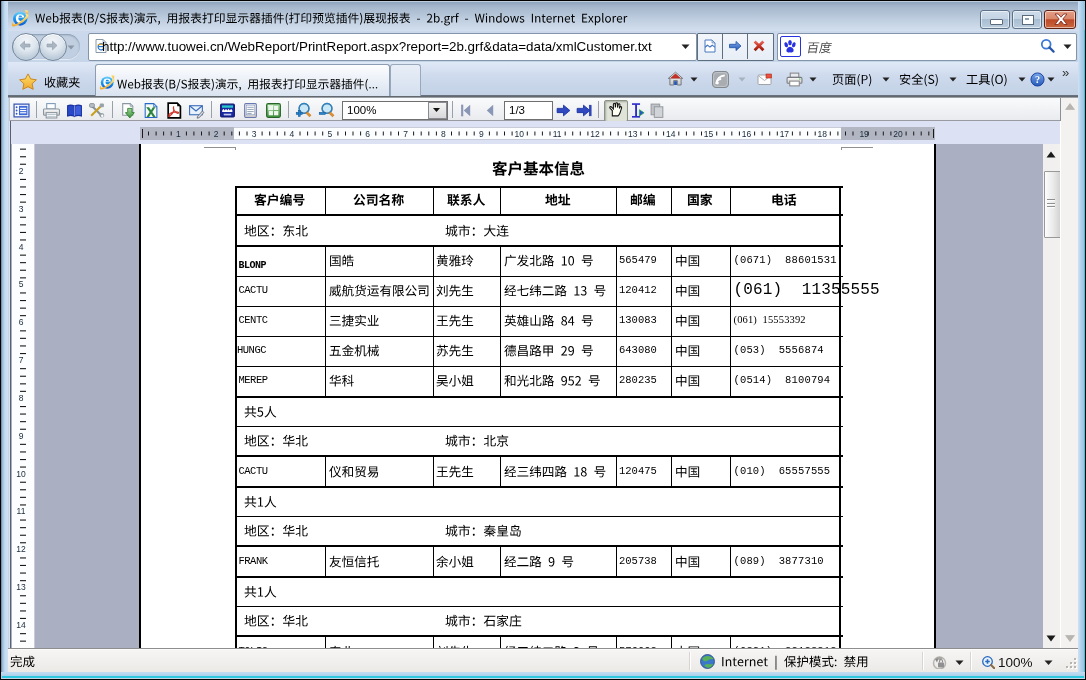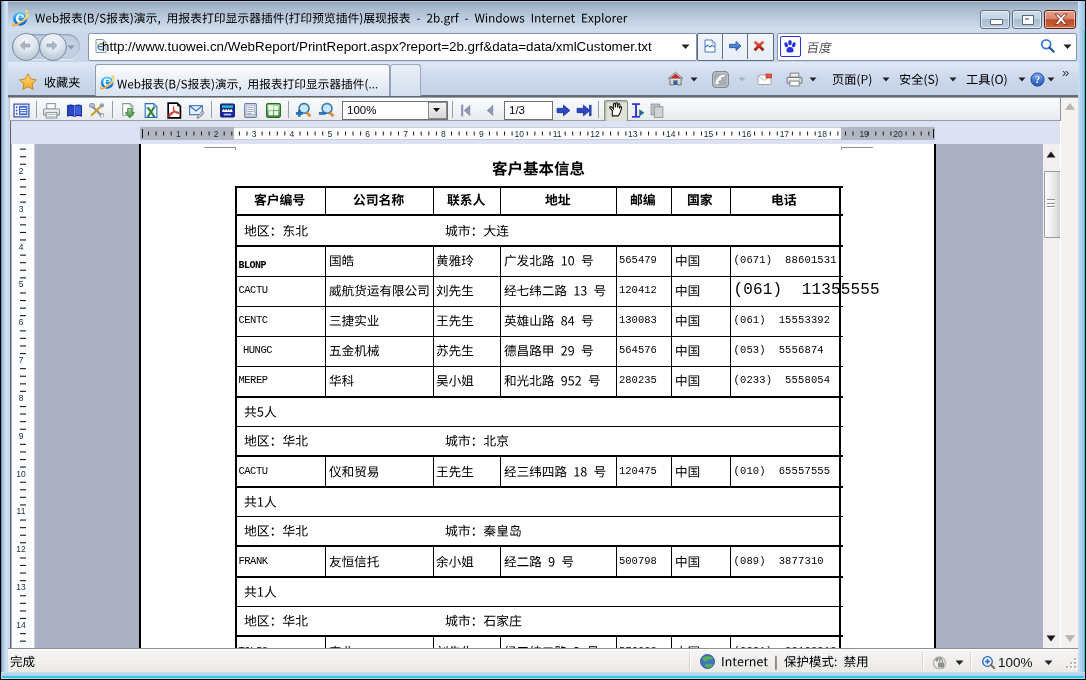--- a/index.html
+++ b/index.html
@@ -1753,23 +1753,23 @@
       <use href="#r53f7" x="6110"></use>
     </g>
   </svg>
 <div style="position:absolute;left:619px;top:315px;font-family:'Liberation Mono', monospace;font-size:10.5px;color:#000;font-weight:normal;white-space:pre;line-height:1;line-height:10px">130083</div>
 <svg style="position:absolute;left:674px;top:312.1px;overflow:visible" width="27" height="17">
     <g fill="#000" transform="translate(1,13.4) scale(0.012600,0.012600)">
       <use href="#r4e2d" x="0"></use>
       <use href="#r56fd" x="1000"></use>
     </g>
   </svg>
-<div style="position:absolute;left:733.5px;top:315px;font-family:Liberation Mono, monospace;font-size:10.5px;color:#000;font-weight:normal;white-space:pre;line-height:1;letter-spacing:.15px;line-height:10px">(061)  15553392</div>
+<div style="position:absolute;left:733.5px;top:315px;font-family:Liberation Serif, serif;font-size:10.5px;color:#000;font-weight:normal;white-space:pre;line-height:1;letter-spacing:.15px;line-height:10px">(061)  15553392</div>
 <div style="position:absolute;left:235px;top:335.5px;width:608px;height:1px;background:#000"></div>
-<div style="position:absolute;left:243px;top:345px;font-family:'Liberation Mono', monospace;font-size:10.5px;color:#000;font-weight:normal;white-space:pre;line-height:1;letter-spacing:-0.5px;line-height:10px">HUNGC</div>
+<div style="position:absolute;left:237px;top:345px;font-family:'Liberation Mono', monospace;font-size:10.5px;color:#000;font-weight:normal;white-space:pre;line-height:1;letter-spacing:-0.5px;line-height:10px">HUNGC</div>
 <svg style="position:absolute;left:328px;top:342.1px;overflow:visible" width="52" height="17">
     <g fill="#000" transform="translate(1,13.4) scale(0.012600,0.012600)">
       <use href="#r4e94" x="0"></use>
       <use href="#r91d1" x="1000"></use>
       <use href="#r673a" x="2000"></use>
       <use href="#r68b0" x="3000"></use>
     </g>
   </svg>
 <svg style="position:absolute;left:435px;top:342.1px;overflow:visible" width="40" height="17">
     <g fill="#000" transform="translate(1,13.4) scale(0.012600,0.012600)">
@@ -1782,21 +1782,21 @@
     <g fill="#000" transform="translate(1,13.4) scale(0.012600,0.012600)">
       <use href="#r5fb7" x="0"></use>
       <use href="#r660c" x="1000"></use>
       <use href="#r8def" x="2000"></use>
       <use href="#r7532" x="3000"></use>
       <use href="#r32" x="4500"></use>
       <use href="#r39" x="5055"></use>
       <use href="#r53f7" x="6110"></use>
     </g>
   </svg>
-<div style="position:absolute;left:619px;top:345px;font-family:'Liberation Mono', monospace;font-size:10.5px;color:#000;font-weight:normal;white-space:pre;line-height:1;line-height:10px">564576</div>
+<div style="position:absolute;left:619px;top:345px;font-family:'Liberation Mono', monospace;font-size:10.5px;color:#000;font-weight:normal;white-space:pre;line-height:1;line-height:10px">643080</div>
 <svg style="position:absolute;left:674px;top:342.1px;overflow:visible" width="27" height="17">
     <g fill="#000" transform="translate(1,13.4) scale(0.012600,0.012600)">
       <use href="#r4e2d" x="0"></use>
       <use href="#r56fd" x="1000"></use>
     </g>
   </svg>
 <div style="position:absolute;left:733.5px;top:345px;font-family:'Liberation Mono', monospace;font-size:10.5px;color:#000;font-weight:normal;white-space:pre;line-height:1;letter-spacing:.15px;line-height:10px">(053)  5556874</div>
 <div style="position:absolute;left:235px;top:365.5px;width:608px;height:1px;background:#000"></div>
 <div style="position:absolute;left:238.5px;top:375px;font-family:'Liberation Mono', monospace;font-size:10.5px;color:#000;font-weight:normal;white-space:pre;line-height:1;letter-spacing:-0.5px;line-height:10px">MEREP</div>
 <svg style="position:absolute;left:328px;top:372.1px;overflow:visible" width="27" height="17">
@@ -1824,21 +1824,21 @@
       <use href="#r53f7" x="6665"></use>
     </g>
   </svg>
 <div style="position:absolute;left:619px;top:375px;font-family:'Liberation Mono', monospace;font-size:10.5px;color:#000;font-weight:normal;white-space:pre;line-height:1;line-height:10px">280235</div>
 <svg style="position:absolute;left:674px;top:372.1px;overflow:visible" width="27" height="17">
     <g fill="#000" transform="translate(1,13.4) scale(0.012600,0.012600)">
       <use href="#r4e2d" x="0"></use>
       <use href="#r56fd" x="1000"></use>
     </g>
   </svg>
-<div style="position:absolute;left:733.5px;top:375px;font-family:'Liberation Mono', monospace;font-size:10.5px;color:#000;font-weight:normal;white-space:pre;line-height:1;letter-spacing:.15px;line-height:10px">(0233)  5558054</div>
+<div style="position:absolute;left:733.5px;top:375px;font-family:'Liberation Mono', monospace;font-size:10.5px;color:#000;font-weight:normal;white-space:pre;line-height:1;letter-spacing:.15px;line-height:10px">(0514)  8100794</div>
 <div style="position:absolute;left:235px;top:395.5px;width:608px;height:2px;background:#000"></div>
 <svg style="position:absolute;left:243px;top:402.9px;overflow:visible" width="35" height="17">
     <g fill="#000" transform="translate(1,13.6) scale(0.012800,0.012800)">
       <use href="#r5171" x="0"></use>
       <use href="#r35" x="1000"></use>
       <use href="#r4eba" x="1555"></use>
     </g>
   </svg>
 <div style="position:absolute;left:235px;top:425.5px;width:608px;height:1.5px;background:#000"></div>
 <svg style="position:absolute;left:243px;top:432.4px;overflow:visible" width="66" height="17">
@@ -1943,21 +1943,21 @@
   </svg>
 <svg style="position:absolute;left:503px;top:552.6px;overflow:visible" width="72" height="17">
     <g fill="#000" transform="translate(1,13.4) scale(0.012600,0.012600)">
       <use href="#r7ecf" x="0"></use>
       <use href="#r4e8c" x="1000"></use>
       <use href="#r8def" x="2000"></use>
       <use href="#r39" x="3500"></use>
       <use href="#r53f7" x="4555"></use>
     </g>
   </svg>
-<div style="position:absolute;left:619px;top:555.5px;font-family:'Liberation Mono', monospace;font-size:10.5px;color:#000;font-weight:normal;white-space:pre;line-height:1;line-height:10px">500798</div>
+<div style="position:absolute;left:619px;top:555.5px;font-family:'Liberation Mono', monospace;font-size:10.5px;color:#000;font-weight:normal;white-space:pre;line-height:1;line-height:10px">205738</div>
 <svg style="position:absolute;left:674px;top:552.6px;overflow:visible" width="27" height="17">
     <g fill="#000" transform="translate(1,13.4) scale(0.012600,0.012600)">
       <use href="#r4e2d" x="0"></use>
       <use href="#r56fd" x="1000"></use>
     </g>
   </svg>
 <div style="position:absolute;left:733.5px;top:555.5px;font-family:'Liberation Mono', monospace;font-size:10.5px;color:#000;font-weight:normal;white-space:pre;line-height:1;letter-spacing:.15px;line-height:10px">(089)  3877310</div>
 <div style="position:absolute;left:235px;top:575.5px;width:608px;height:2px;background:#000"></div>
 <svg style="position:absolute;left:243px;top:582.9px;overflow:visible" width="35" height="17">
     <g fill="#000" transform="translate(1,13.6) scale(0.012800,0.012800)">

